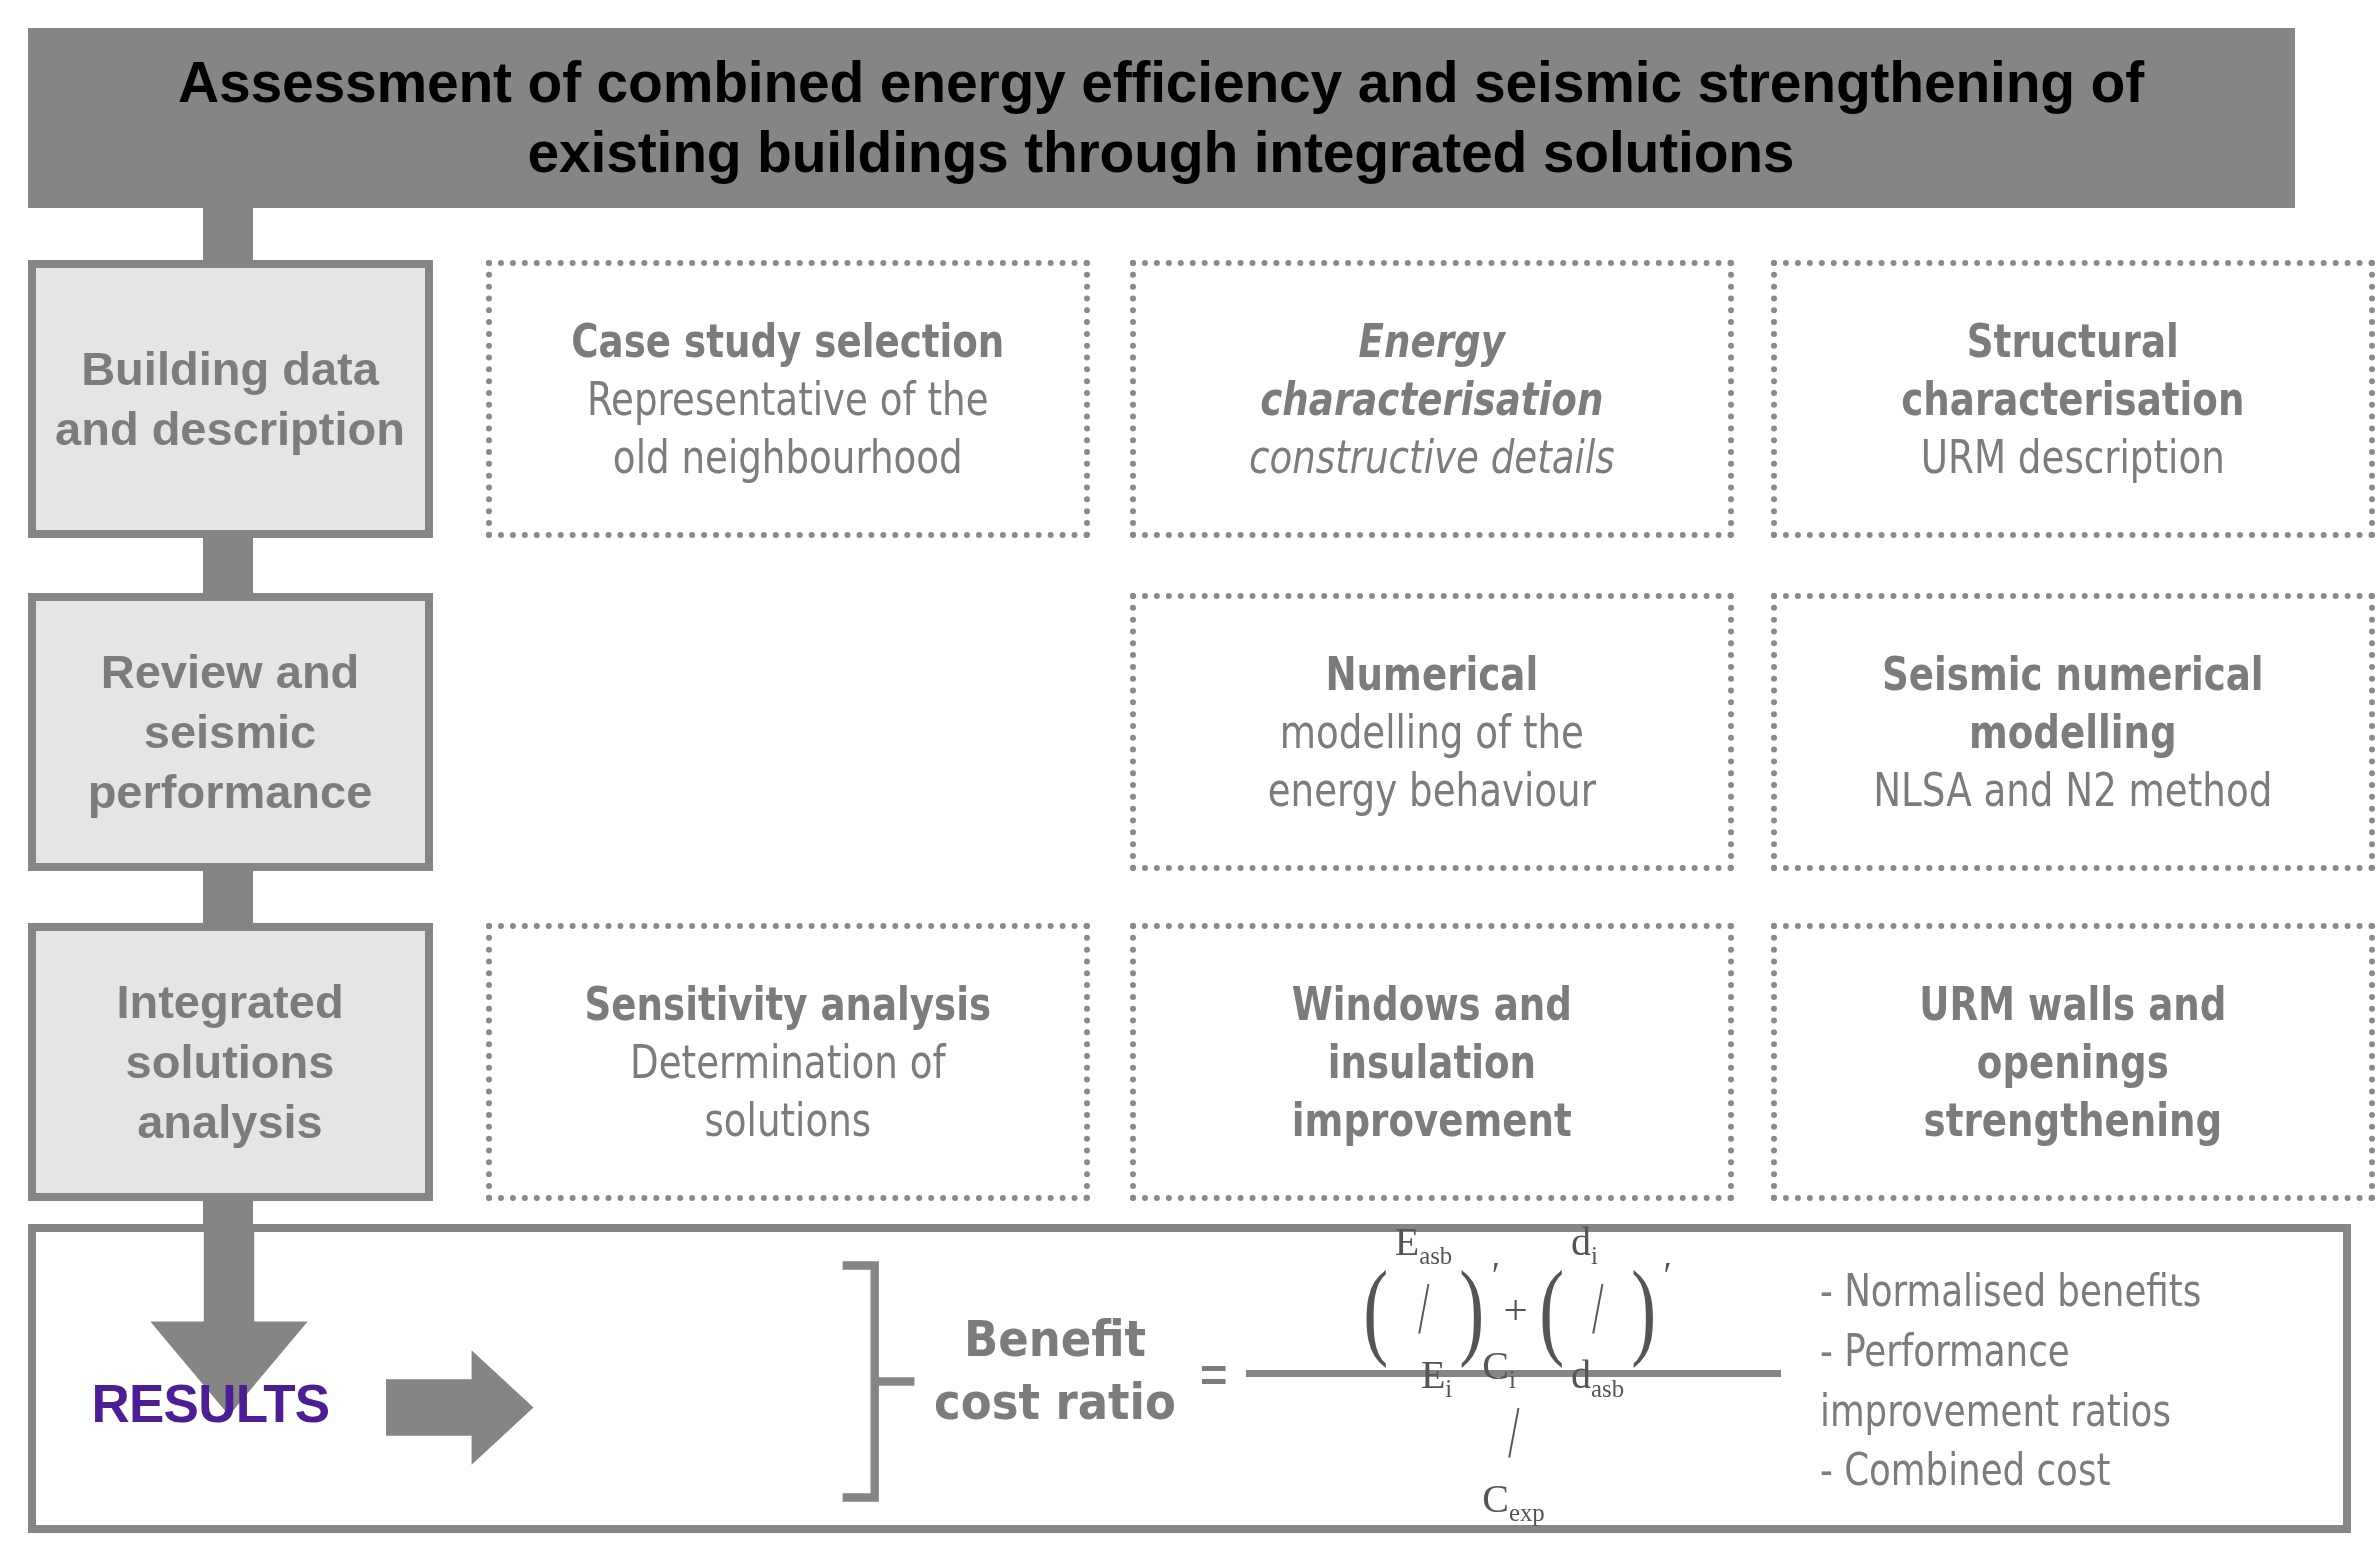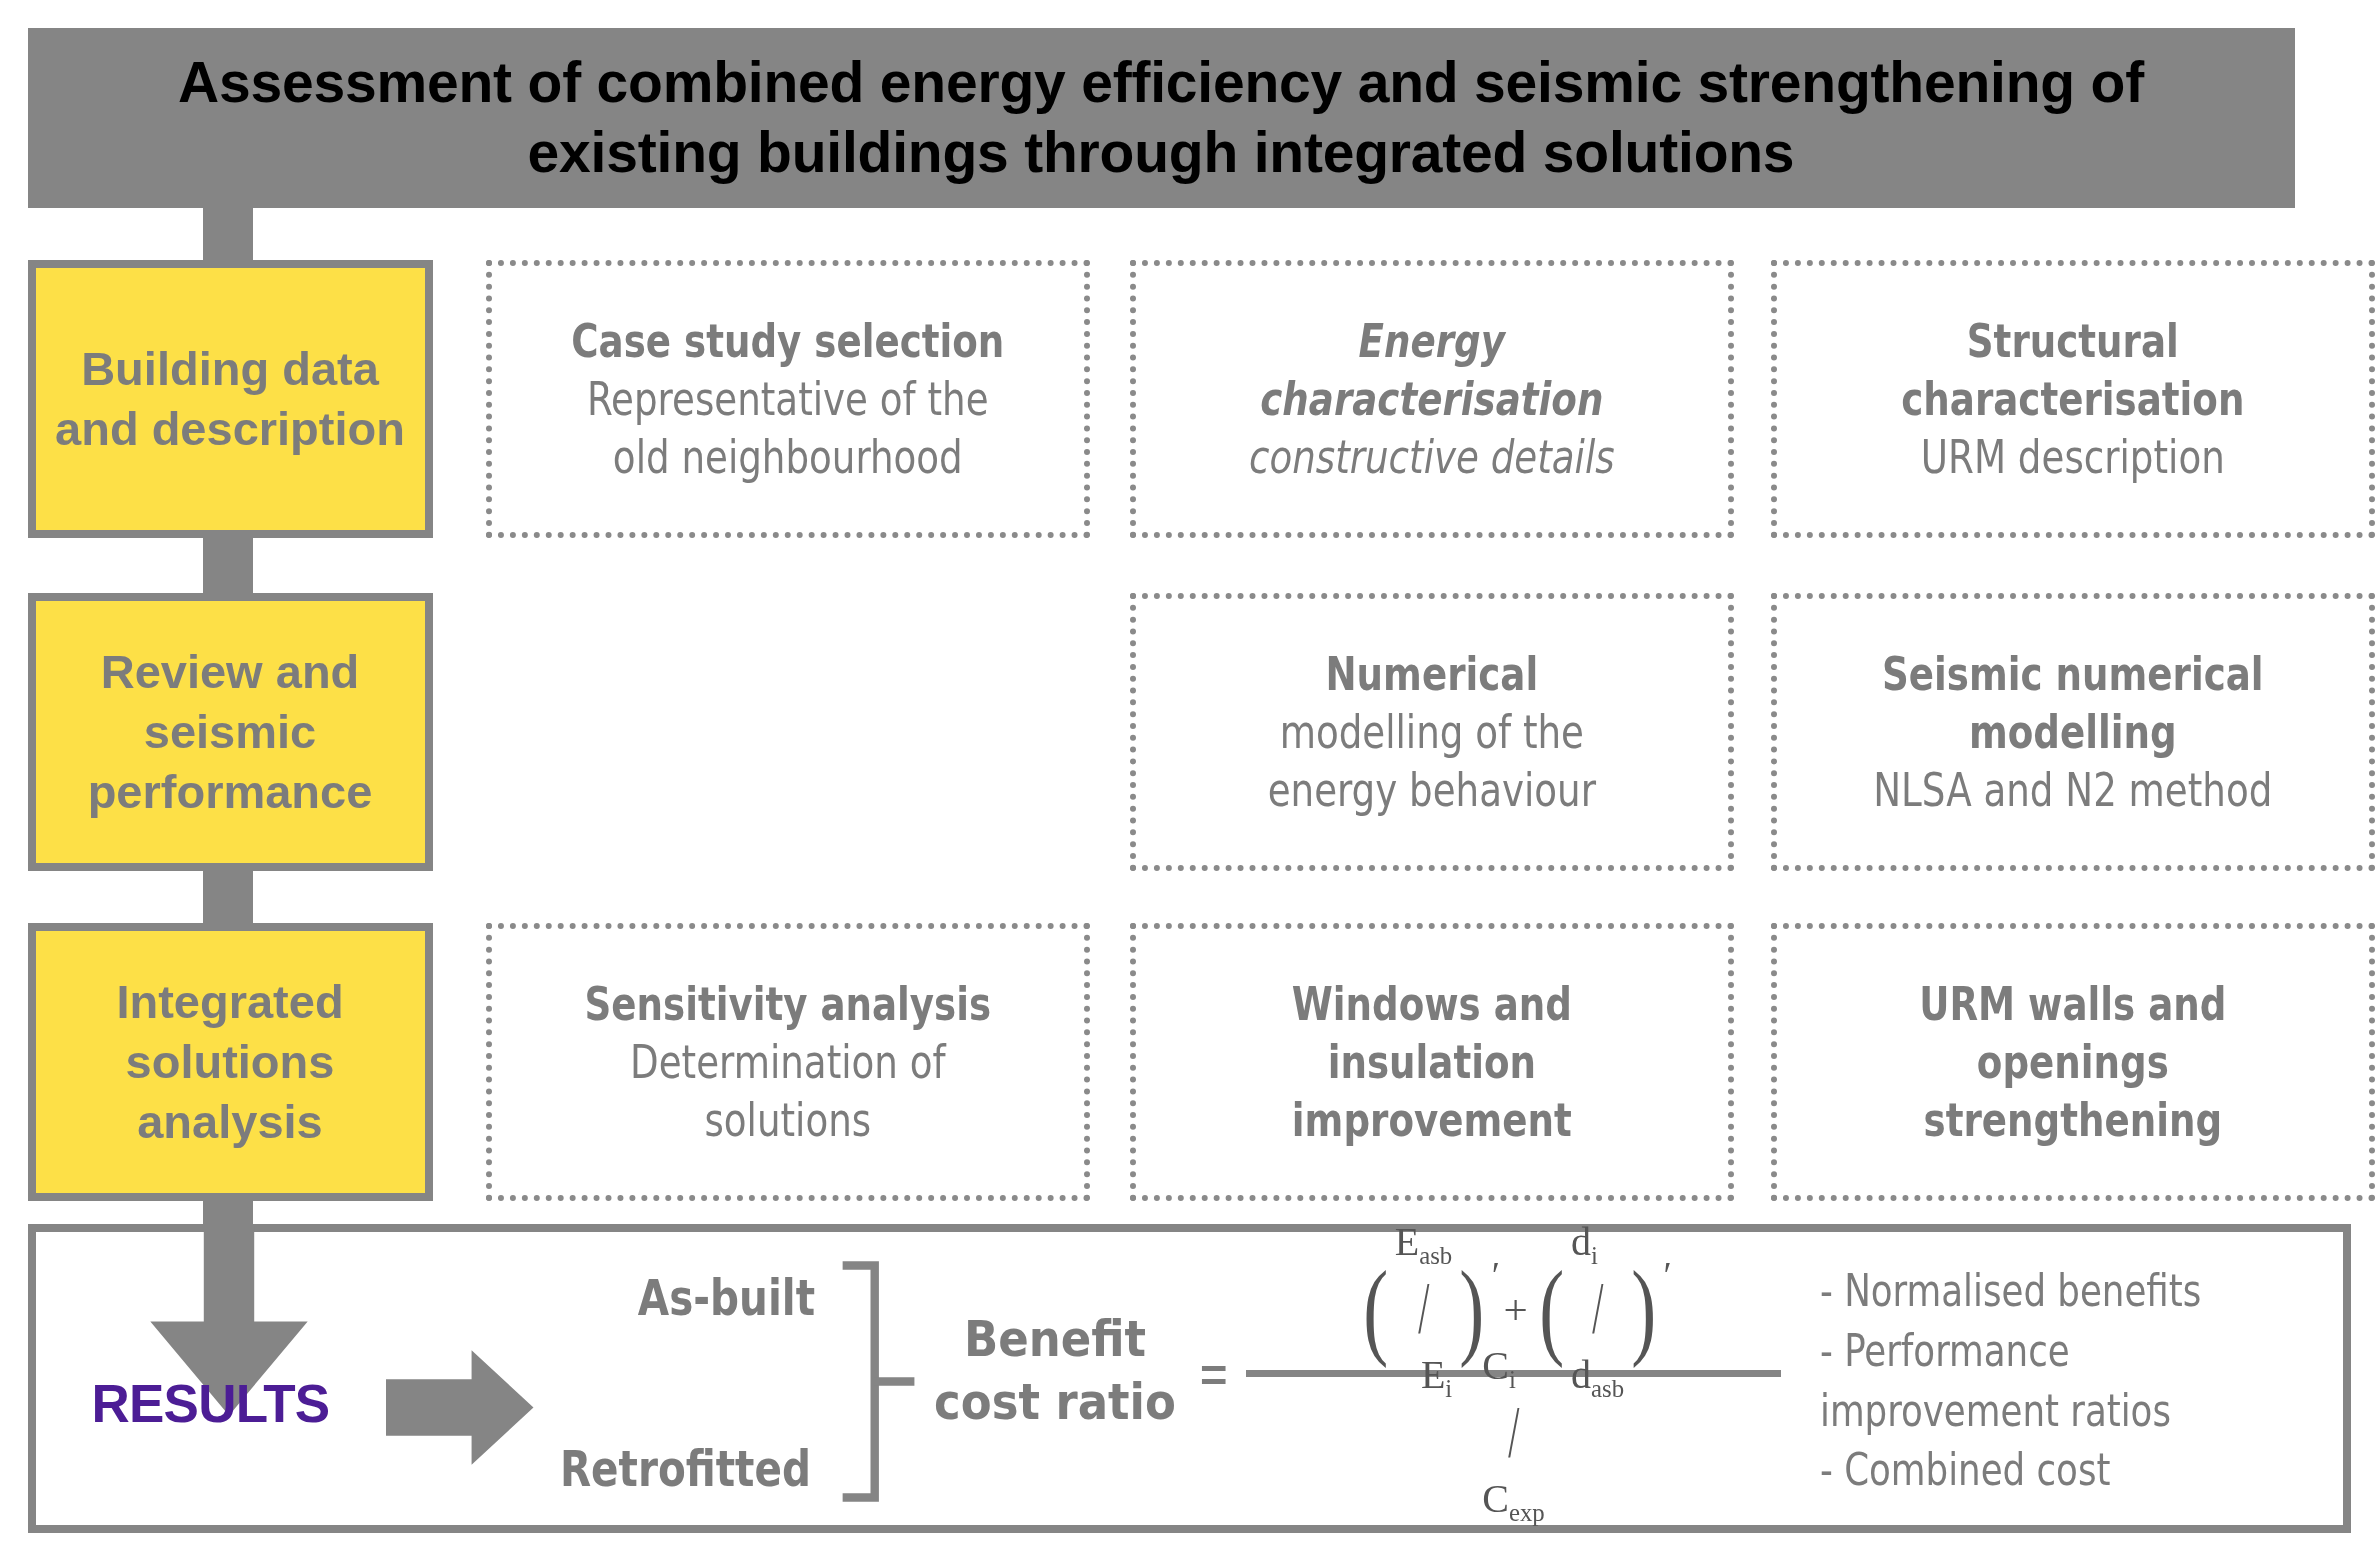--- a/index.html
+++ b/index.html
@@ -52,21 +52,21 @@
     top: 205px;
     width: 50px;
     background: #858585;
   }
 
   
   .stage-box {
     position: absolute;
     box-sizing: border-box;
     border: 8.4px solid #858585;
-    background: #fde047;
+    background: #e5e5e5;
     display: flex;
     align-items: center;
     justify-content: center;
     padding: 4.6px 7.6px;
   }
   .stage-box .stage-label {
     color: #7c7c7c;
     font-size: 47px;
     font-weight: bold;
     line-height: 1.28;
@@ -362,24 +362,20 @@
   </div>
 
   <div class="results-word">RESULTS</div>
 
   <div class="right-arrow">
     <svg width="149" height="115" viewBox="0 0 195 150" xmlns="http://www.w3.org/2000/svg">
       <polygon points="0,38 112,38 112,0 193,75 112,150 112,112 0,112" fill="#858585"></polygon>
     </svg>
   </div>
 
-  <div class="case-labels">
-    <div class="case-item">As-built</div>
-    <div class="case-item">Retrofitted</div>
-  </div>
 
   <div class="brace">
     <svg width="84" height="245" viewBox="0 0 110 320" xmlns="http://www.w3.org/2000/svg">
       <path d="M 10 8 L 52 8 L 52 312 L 10 312" fill="none" stroke="#858585" stroke-width="11" stroke-linejoin="miter"></path>
       <line x1="52" y1="160" x2="104" y2="160" stroke="#858585" stroke-width="11"></line>
     </svg>
   </div>
 
   <div class="benefit-label">
     <div>Benefit</div>

